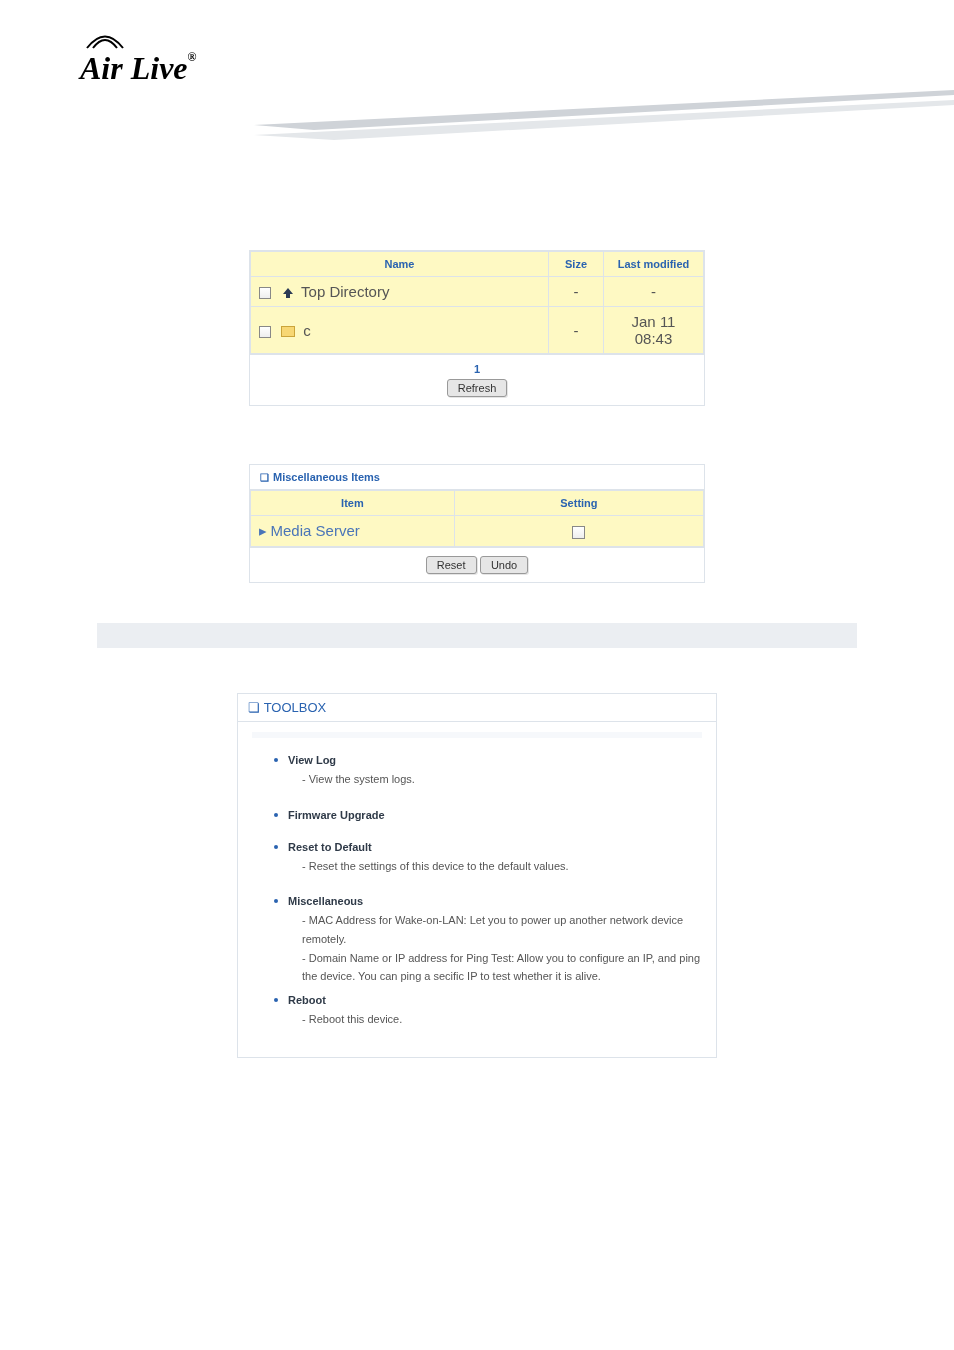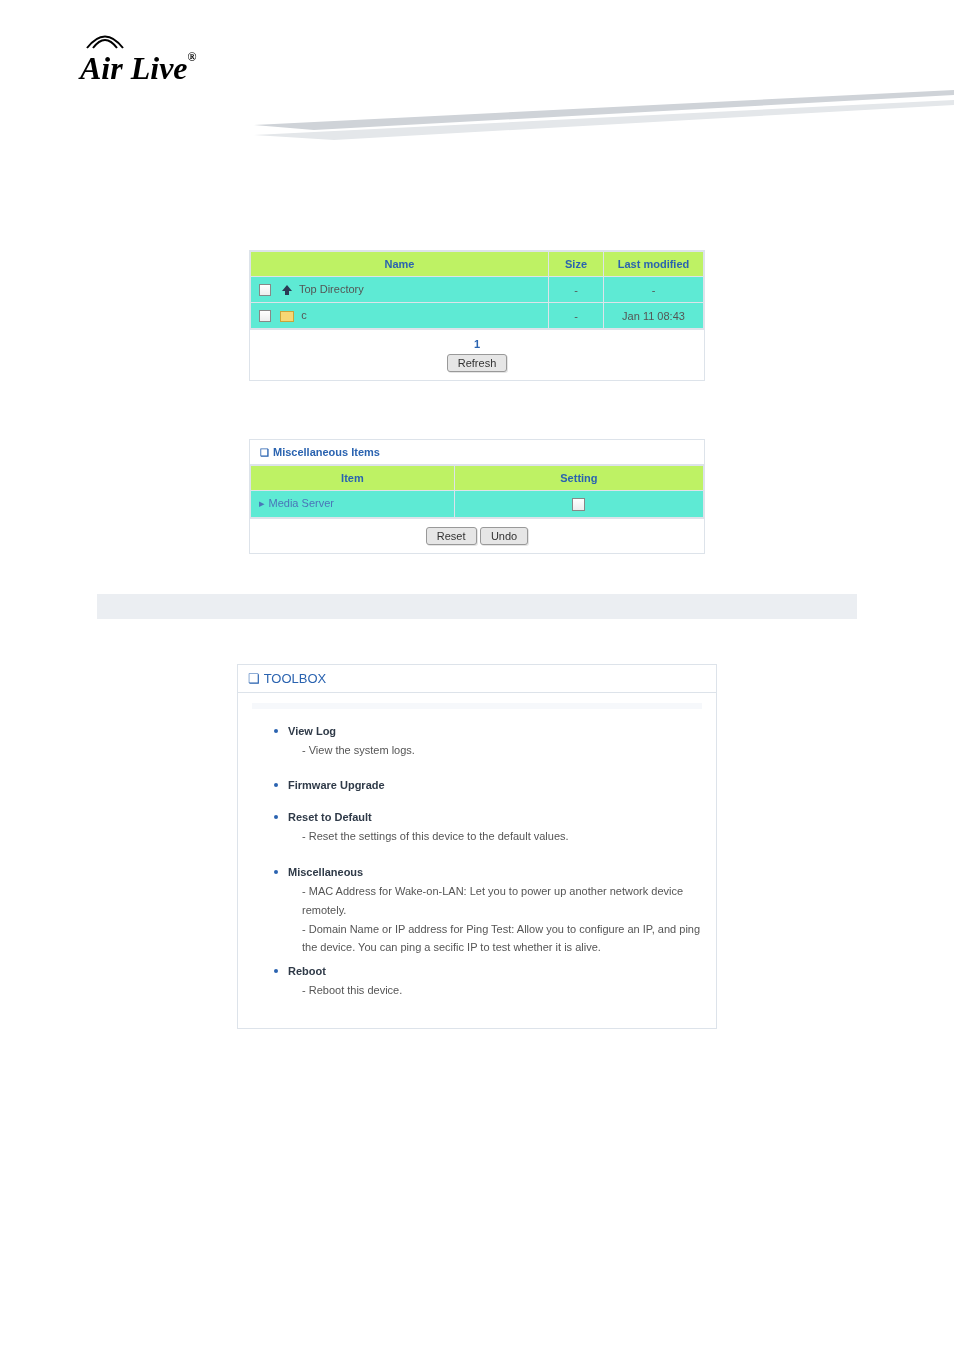--- a/index.html
+++ b/index.html
@@ -63,35 +63,35 @@
   .panel-title .arrow {
     color: #2a63b0;
     margin-right: 4px;
     font-size: 10px;
   }
   table.inner {
     width: 100%;
     border-collapse: collapse;
   }
   table.inner th {
-    background: #bef264;
+    background: #fef9c3;
     color: #2a63b0;
     font-weight: bold;
     font-size: 11px;
     padding: 6px 8px;
     border: 1px solid #dde3ea;
     text-align: center;
   }
   table.inner td {
     border: 1px solid #dde3ea;
     padding: 6px 8px;
-    font-size: 11px;
+    font-size: 15px;
     color: #555;
     text-align: center;
-    background: #5eead4;
+    background: #fef9c3;
   }
   table.inner td.name-cell {
     text-align: left;
   }
   .row-actions {
     padding: 8px;
     text-align: center;
     border-top: 1px solid #dde3ea;
   }
   .page-num {

